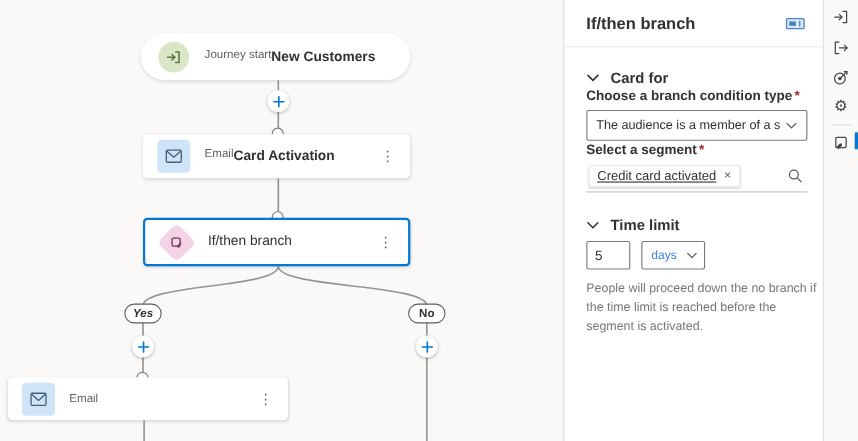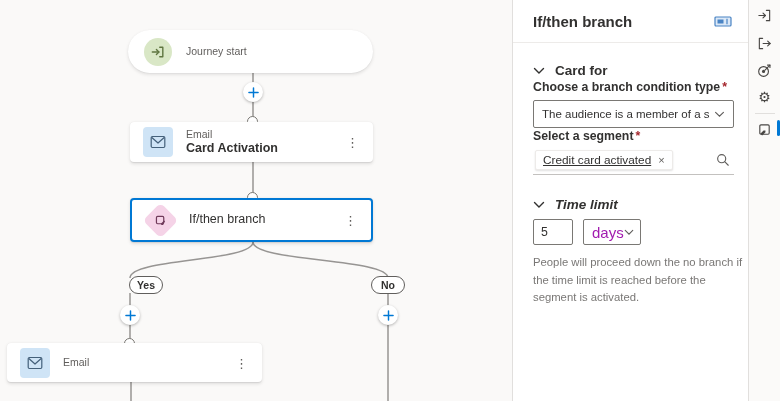--- a/index.html
+++ b/index.html
@@ -16,21 +16,21 @@
     display:flex; align-items:center; cursor:pointer; }
   .pill { border-radius:24px; }
   .node-card.selected { border:2px solid #0078d4; }
 
   .n-icon { display:flex; align-items:center; justify-content:center; flex:none; }
   .ic-circle { width:28px; height:28px; border-radius:50%; background:#d9e7c6; margin:0 14px 0 16px; }
   .ic-square { width:30px; height:30px; border-radius:4px; background:#cfe4f6; margin:0 13px 0 13px; }
   .ic-diamond { width:25px; height:25px; border-radius:5px; background:#f5d3e7; transform:rotate(45deg); margin:0 16px 0 16px; }
   .ic-diamond > svg { transform:rotate(-45deg); }
 
-  .n-text { display:flex; flex-direction:column; line-height:1.25; min-width:0; }
+  .n-text { display:flex; flex-direction:row; line-height:1.25; min-width:0; }
   .n-kind { font-size:10.5px; color:#605e5c; }
   .n-title { font-size:12.5px; font-weight:700; color:#323130; }
   .n-single { font-size:12.5px; color:#323130; }
 
   .ellipsis { position:absolute; right:10px; top:50%; transform:translateY(-50%);
     font-size:13px; color:#605e5c; line-height:1; padding:3px 4px; cursor:pointer; }
 
   .ring { position:absolute; width:11px; height:11px; border:1.5px solid #7a7874;
     border-radius:50%; background:#fff; }
   .plus-btn { position:absolute; width:20px; height:20px; border-radius:50%; background:#fff;
@@ -63,21 +63,21 @@
     box-shadow:0 1px 2px rgba(0,0,0,.12); padding:2px 7px; display:flex; align-items:center; gap:7px; }
   .seg-tag .t { font-size:11.8px; color:#323130; text-decoration:underline; cursor:pointer; white-space:nowrap; }
   .seg-tag .x { font-size:11px; color:#605e5c; cursor:pointer; line-height:1; }
   .seg-spacer { flex:1; }
 
   .time-row { margin-top:7px; display:flex; gap:10px; }
   .num-input { width:40px; height:26px; border:1px solid #7a7874; border-radius:2px;
     font-size:12.3px; color:#323130; padding:0 0 0 7px; display:flex; align-items:center; background:#fff; }
   .unit-select { width:58px; height:26px; border:1px solid #7a7874; border-radius:2px;
     display:flex; align-items:center; padding:0 6px 0 8px; cursor:pointer; background:#fff; }
-  .unit-select .val { flex:1; font-size:15px; color:#a21caf; }
+  .unit-select .val { flex:1; font-size:11px; color:#3b82f6; }
 
   .helper { margin-top:9px; width:214px; font-size:11.3px; line-height:1.55; color:#797775; }
 
   
   .strip { position:absolute; left:748px; top:0; width:32px; height:401px; background:#fbfaf9;
     border-left:1px solid #e1dfdd; }
   .strip-btn { position:absolute; left:0; width:31px; height:26px; display:flex; align-items:center;
     justify-content:center; cursor:pointer; color:#484644; }
   .strip-sep { position:absolute; left:6px; width:20px; border-top:1px solid #e1dfdd; }
   .strip-indicator { position:absolute; right:0; width:3px; height:16px; background:#0078d4; border-radius:2px; }
@@ -105,20 +105,21 @@
     <div class="node-card pill" style="left:128px;top:30px;width:245px;height:43px;">
       <span class="n-icon ic-circle">
         <svg width="14" height="14" viewBox="0 0 16 16" fill="none" stroke="#5f7540" stroke-width="1.6" stroke-linecap="round" stroke-linejoin="round">
           <path d="M10 2.5h3.5v11H10"></path>
             <line x1="1.5" y1="8" x2="9" y2="8"></line>
             <path d="M6.2 5.2 9 8l-2.8 2.8"></path>
         </svg>
       </span>
       <span class="n-text">
         <span class="n-kind">Journey start</span>
+        <span class="n-title">New Customers</span>
       </span>
     </div>
 
     <div class="plus-btn" style="left:243px;top:82px;">
       <svg width="11" height="11" viewBox="0 0 12 12" stroke="#0078d4" stroke-width="1.6" stroke-linecap="round">
         <line x1="6" y1="1" x2="6" y2="11"></line>
           <line x1="1" y1="6" x2="11" y2="6"></line>
       </svg>
     </div>
     <div class="ring" style="left:247px;top:116px;"></div>
@@ -146,21 +147,21 @@
           <path d="M9 12.5 13 8.5" stroke-width="1.8"></path>
           <path d="M8.5 13.5h3v-3z" fill="#703a5a" stroke="none"></path>
         </svg>
       </span>
       <span class="n-text">
         <span class="n-single">If/then branch</span>
       </span>
       <span class="ellipsis">⋮</span>
     </div>
 
-    <div class="branch-pill" style="left:129px;top:276px;">
+    <div class="branch-pill" style="left:113px;top:276px;font-style:italic;">
       <span>Yes</span>
     </div>
     <div class="branch-pill" style="left:371px;top:276px;">
       <span>No</span>
     </div>
 
     <div class="plus-btn" style="left:120px;top:305px;">
       <svg width="11" height="11" viewBox="0 0 12 12" stroke="#0078d4" stroke-width="1.6" stroke-linecap="round">
         <line x1="6" y1="1" x2="6" y2="11"></line>
           <line x1="1" y1="6" x2="11" y2="6"></line>
@@ -228,21 +229,21 @@
           <span class="t">Credit card activated</span>
           <span class="x">×</span>
         </span>
         <span class="seg-spacer"></span>
         <svg width="14" height="14" viewBox="0 0 16 16" fill="none" stroke="#605e5c" stroke-width="1.3" stroke-linecap="round">
           <circle cx="6.5" cy="6.5" r="4.6"></circle>
             <line x1="10.2" y1="10.2" x2="14" y2="14"></line>
         </svg>
       </div>
 
-      <div class="sec-head" style="margin-top:22px;font-style:italic;">
+      <div class="sec-head" style="margin-top:22px;">
         <svg width="12" height="8" viewBox="0 0 12 8" fill="none" stroke="#323130" stroke-width="1.4" stroke-linecap="round">
           <path d="M1.5 1.5 6 6l4.5-4.5"></path>
         </svg>
         <span class="sec-label">Time limit</span>
       </div>
 
       <div class="time-row">
         <div class="num-input">5</div>
         <div class="unit-select">
           <span class="val">days</span>

